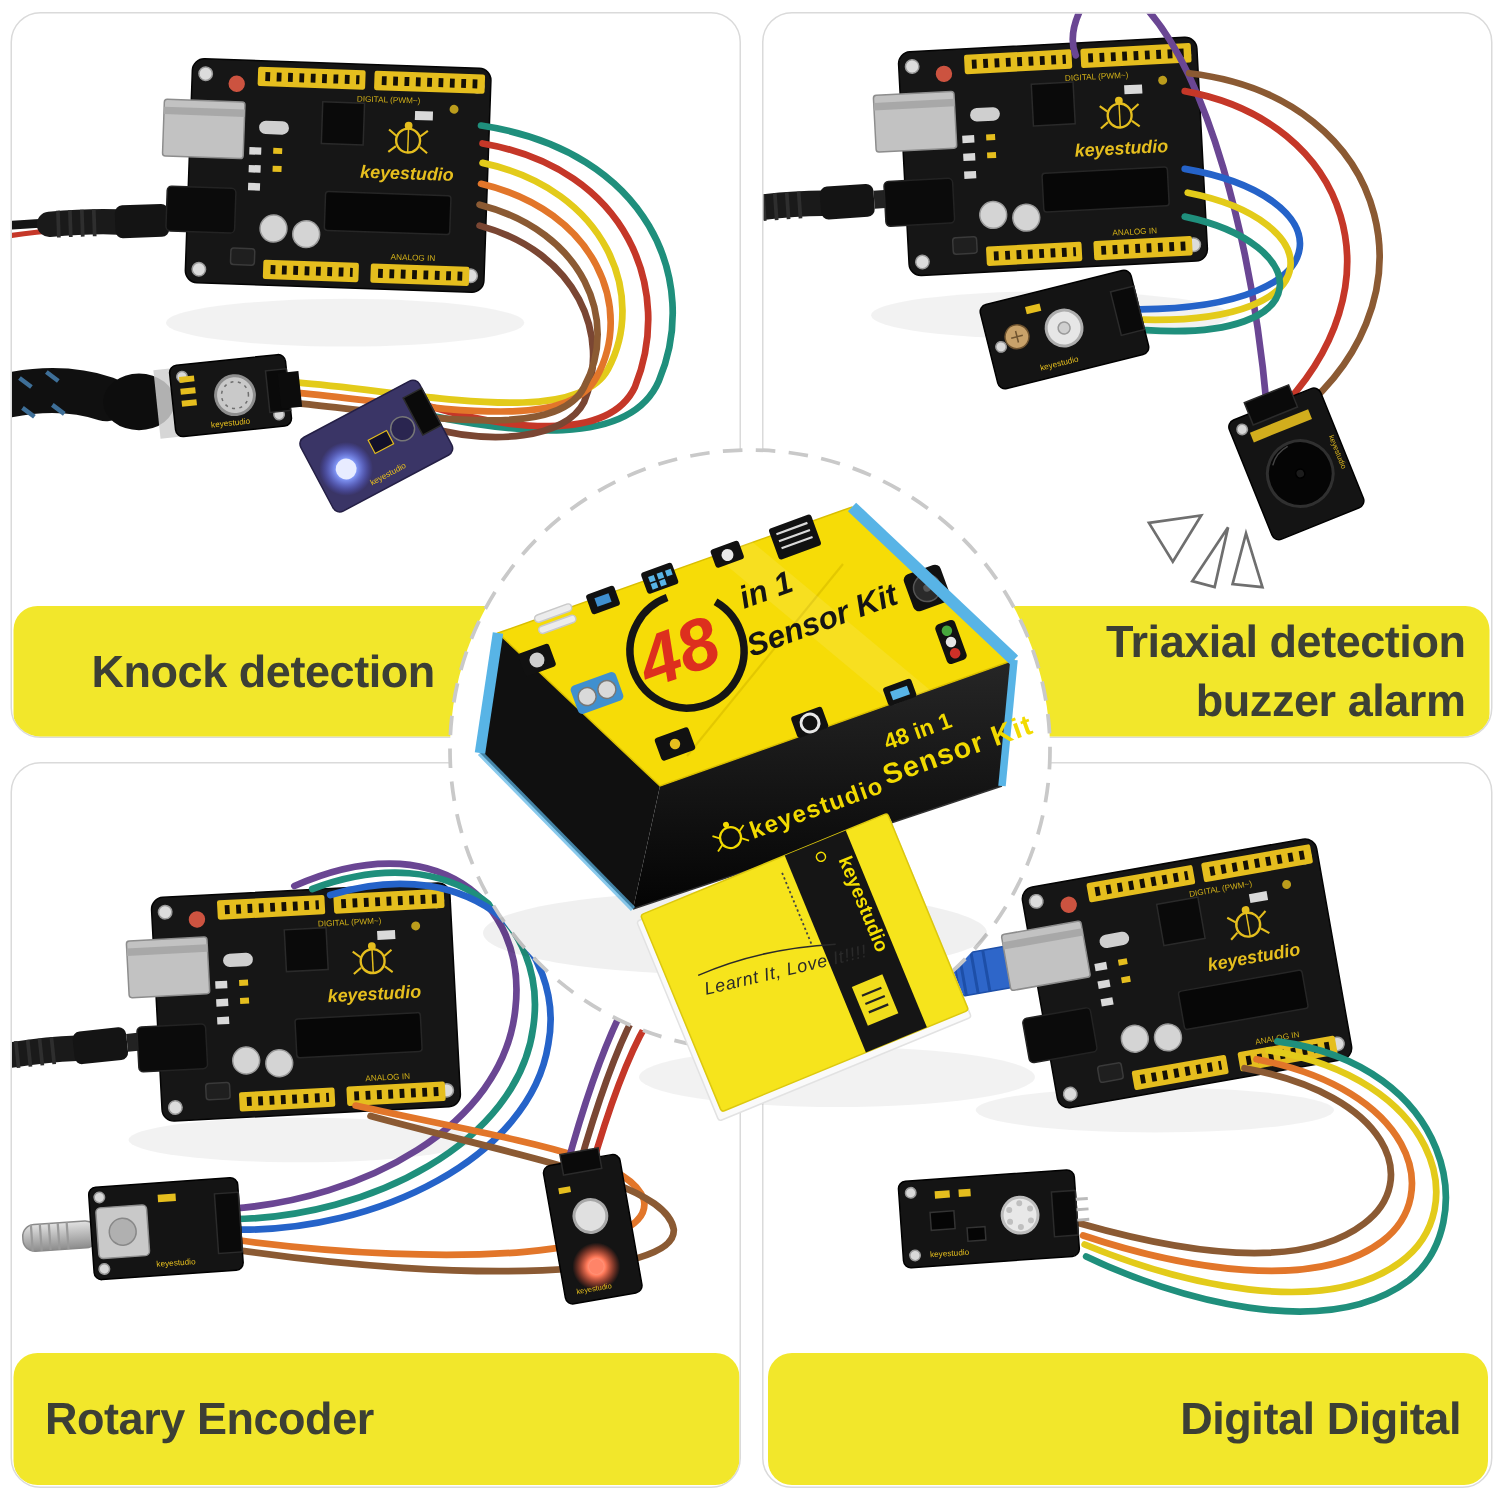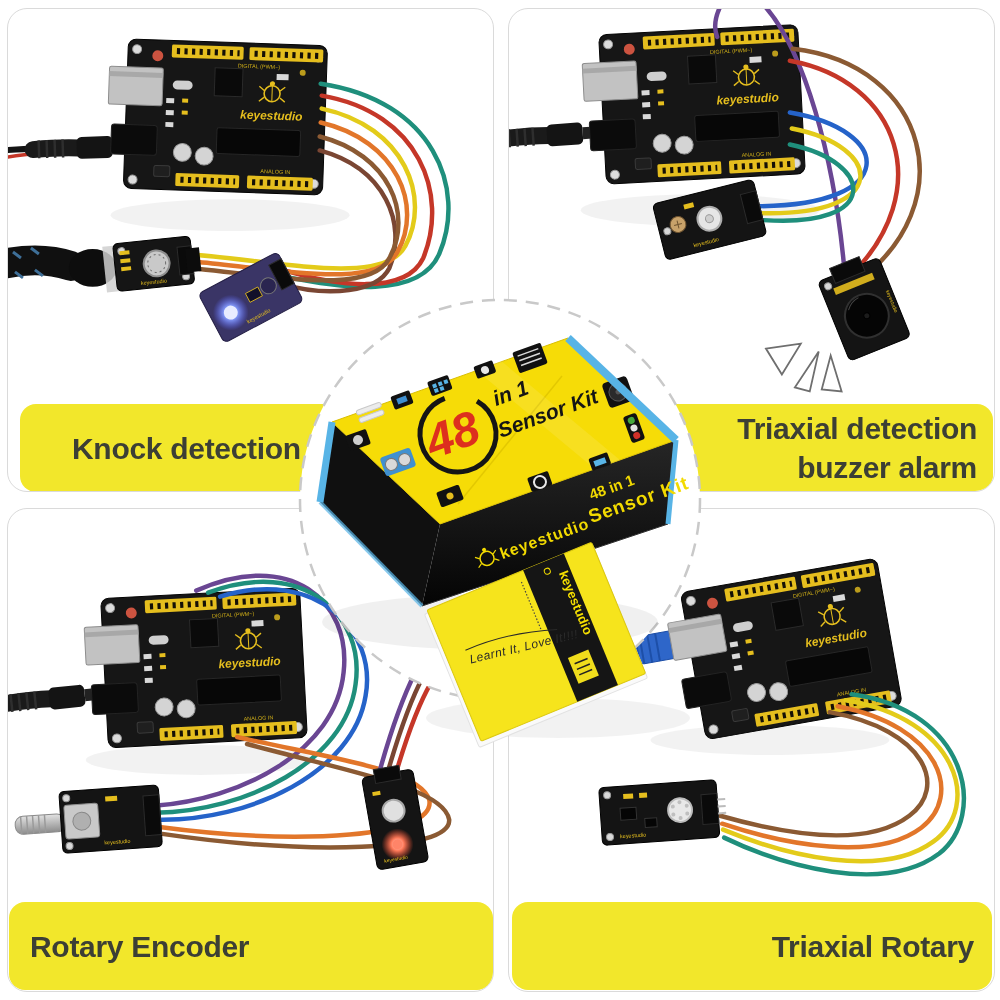--- a/index.html
+++ b/index.html
@@ -10,21 +10,21 @@
         border:1.5px solid #dadada;border-radius:20px;overflow:hidden;}
   #card-tl{left:7px;top:8px;}
   #card-tr{left:508px;top:8px;}
   #card-bl{left:7px;top:508px;}
   #card-br{left:508px;top:508px;}
   .scene{position:absolute;left:0;top:0;width:100%;height:100%;display:block;}
   .banner{position:absolute;background:#F2E72B;border-radius:16px;color:#3C3F35;
           font-weight:600;z-index:10;display:flex;flex-direction:column;justify-content:center;
           font-size:30px;letter-spacing:-0.3px;line-height:39px;}
   .banner .ln{display:block;white-space:nowrap;}
-  #banner-tl{left:12px;top:395px;width:484px;height:88px;align-items:flex-start;padding-left:52px;}
+  #banner-tl{left:1px;top:395px;width:484px;height:88px;align-items:flex-start;padding-left:52px;}
   #banner-tr{left:5px;top:395px;width:479px;height:88px;align-items:flex-end;padding-right:16px;}
   #banner-bl{left:1px;top:393px;width:484px;height:88px;align-items:flex-start;padding-left:21px;gap:48px;}
   #banner-br{left:3px;top:393px;width:480px;height:88px;align-items:flex-end;padding-right:18px;}
   #circle-svg{position:absolute;left:296px;top:296px;z-index:20;display:block;}
   #product-svg{position:absolute;left:300px;top:300px;z-index:30;display:block;}
   svg{shape-rendering:auto;}
   .wire{fill:none;stroke-linecap:round;stroke-width:4.5px;}
 </style>
 </head>
 <body>
@@ -273,21 +273,21 @@
           <circle cx="80" cy="36" r="2"></circle>
             <circle cx="73" cy="32" r="2"></circle>
             <circle cx="73" cy="24" r="2"></circle>
         </g>
         <text x="18" y="52" font-size="5.5" fill="#E5BE1E">keyestudio</text>
         <rect x="102" y="14" width="16" height="30" fill="#0a0a0a" stroke="#2b2b2b"></rect>
         <path d="M 118,20 h8 M 118,27 h8 M 118,34 h8" stroke="#bbb" stroke-width="2"></path>
       </g>
     </svg>
     <div class="banner" id="banner-br">
-      <span class="ln">Triaxial Rotary</span>
+      <span class="ln">Digital Digital</span>
     </div>
   </div>
 
   <svg id="circle-svg" width="408" height="408" viewBox="0 0 408 408">
     <circle cx="204" cy="204" r="200" fill="#ffffff" stroke="#c9c9c9" stroke-width="2.5" stroke-dasharray="13 9"></circle>
   </svg>
 
   <svg id="product-svg" width="420" height="460" viewBox="0 0 420 460">
     <ellipse cx="190" cy="322" rx="168" ry="28" fill="#000" opacity="0.06"></ellipse>
     <ellipse cx="258" cy="418" rx="132" ry="20" fill="#000" opacity="0.05"></ellipse>

